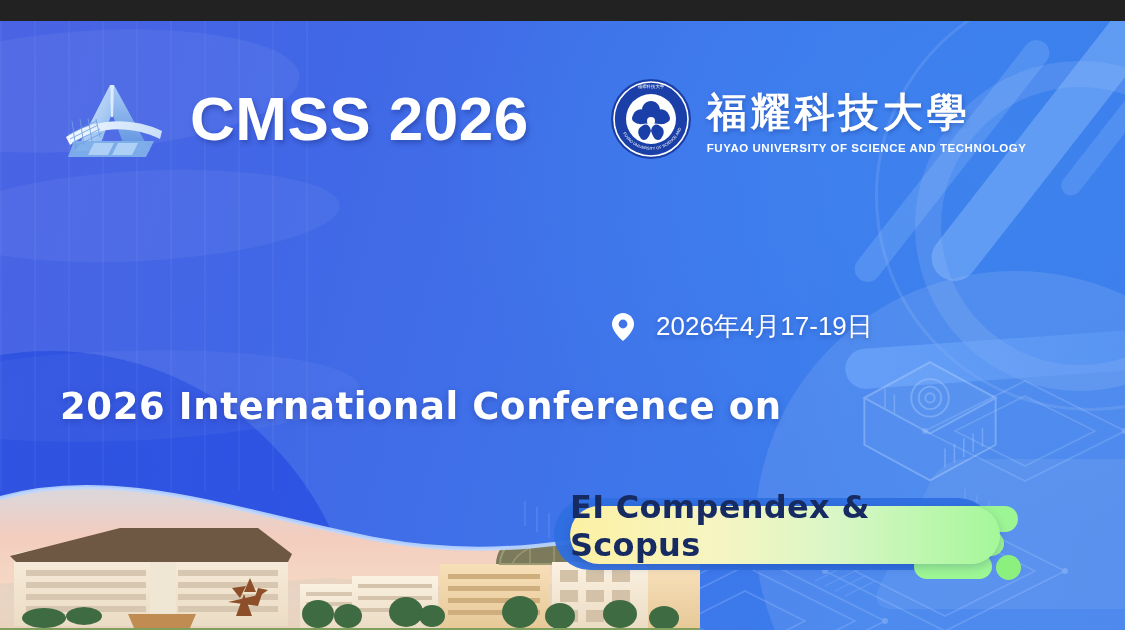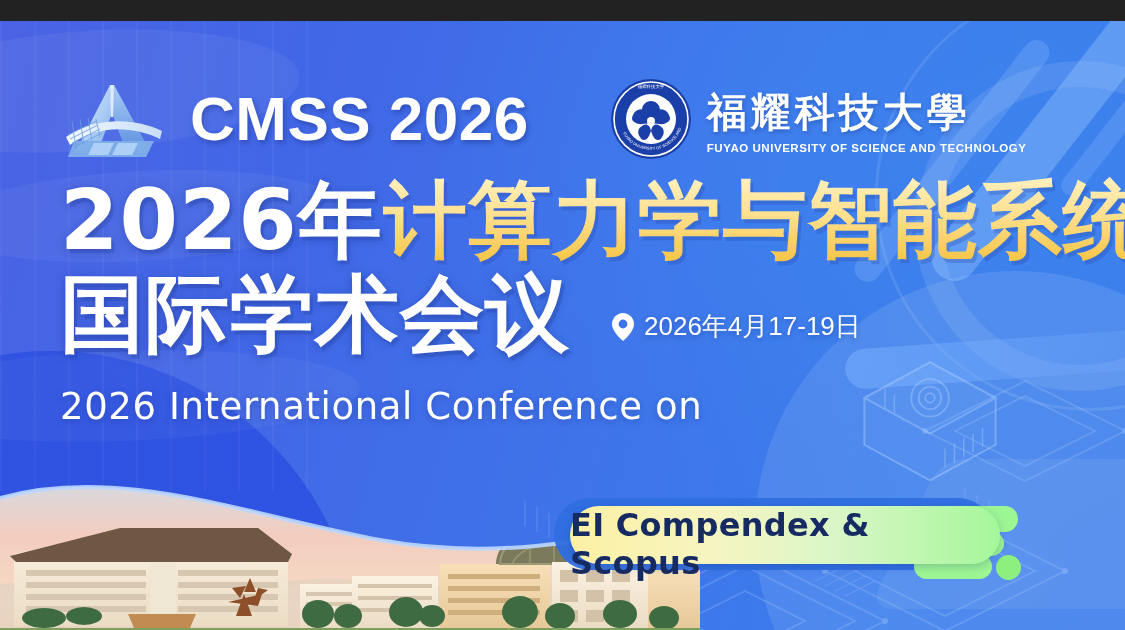--- a/index.html
+++ b/index.html
@@ -142,50 +142,50 @@
     background:linear-gradient(180deg,#FFF3C4 0%, #FFE193 42%, #F5C13B 100%);
     -webkit-background-clip:text; background-clip:text; color:transparent;
     -webkit-text-fill-color:transparent;
     filter:drop-shadow(3px 4px 0 rgba(40,70,170,.28));
   }
   .title-line-2{ margin-top:14px; display:flex; align-items:flex-end; gap:0; }
 
   
   .meta{
     position:absolute; left:612px; top:288px;
-    display:flex; align-items:center; gap:10px;
+    display:flex; align-items:center; gap:22px;
     color:#fff; font-size:26px; font-weight:500;
     text-shadow:0 2px 5px rgba(20,40,120,.35);
     white-space:nowrap;
   }
   .pin-icon{ width:22px; height:28px; flex:0 0 auto; }
   .meta-gap{ display:inline-block; width:22px; }
 
   
   .title-en{
     position:absolute; left:60px; top:362px; width:940px;
-    color:#ffffff; font-size:37px; font-weight:400; line-height:1.32;
+    color:#ffffff; font-size:37px; font-weight:700; line-height:1.32;
     letter-spacing:.6px;
     font-family:"DejaVu Sans","Liberation Sans",sans-serif;
     text-shadow:0 2px 6px rgba(20,40,120,.35);
   }
 
   
   .badge-wrap{
     position:absolute; left:548px; top:477px; width:500px; height:80px;
   }
   .badge-back{
     position:absolute; left:6px; top:0; width:440px; height:72px;
     background:#2F6FE0; border-radius:40px; opacity:.95;
   }
   .badge-pill{
     position:absolute; left:22px; top:8px; width:430px; height:58px;
     border-radius:32px;
     background:linear-gradient(90deg,#FCF0A3 0%, #F6F5C2 34%, #D9F6C6 62%, #A5F79A 100%);
-    display:flex; align-items:flex-start; justify-content:center;
+    display:flex; align-items:flex-end; justify-content:center;
     box-shadow:0 3px 10px rgba(20,40,120,.22);
   }
   .badge-text{
     font-size:32px; font-weight:bold; color:#172B63; letter-spacing:.3px;
     font-family:"DejaVu Sans","Liberation Sans",sans-serif;
   }
   .bar{ position:absolute; background:#9DF694; border-radius:14px; }
   .bar-1{ left:398px; top:8px;  width:72px; height:26px; }
   .bar-2{ left:384px; top:33px; width:72px; height:25px; }
   .bar-3{ left:366px; top:56px; width:78px; height:25px; }
@@ -440,26 +440,20 @@
         </text>
       </svg>
 
       <div class="univ-names">
         <div class="univ-cn">福耀科技大學</div>
         <div class="univ-en">FUYAO UNIVERSITY OF SCIENCE AND TECHNOLOGY</div>
       </div>
     </div>
   </div>
 
-  <div class="title-cn">
-    <div class="title-line"><span class="t-white">2026年</span><span class="t-gold">计算力学与智能系统</span></div>
-    <div class="title-line title-line-2">
-        <span class="t-white">国际学术会议</span>
-      </div>
-  </div>
 
   <div class="meta">
     <svg class="pin-icon" viewBox="0 0 22 28">
       <path d="M11 0 C5 0 0 5 0 11 c0 8 11 17 11 17 s11 -9 11 -17 C22 5 17 0 11 0 Z" fill="#ffffff"></path>
       <circle cx="11" cy="11" r="4.4" fill="#3F74EA"></circle>
     </svg>
     <span>2026年4月17-19日</span>
     <span class="meta-gap"></span>
   </div>
 

